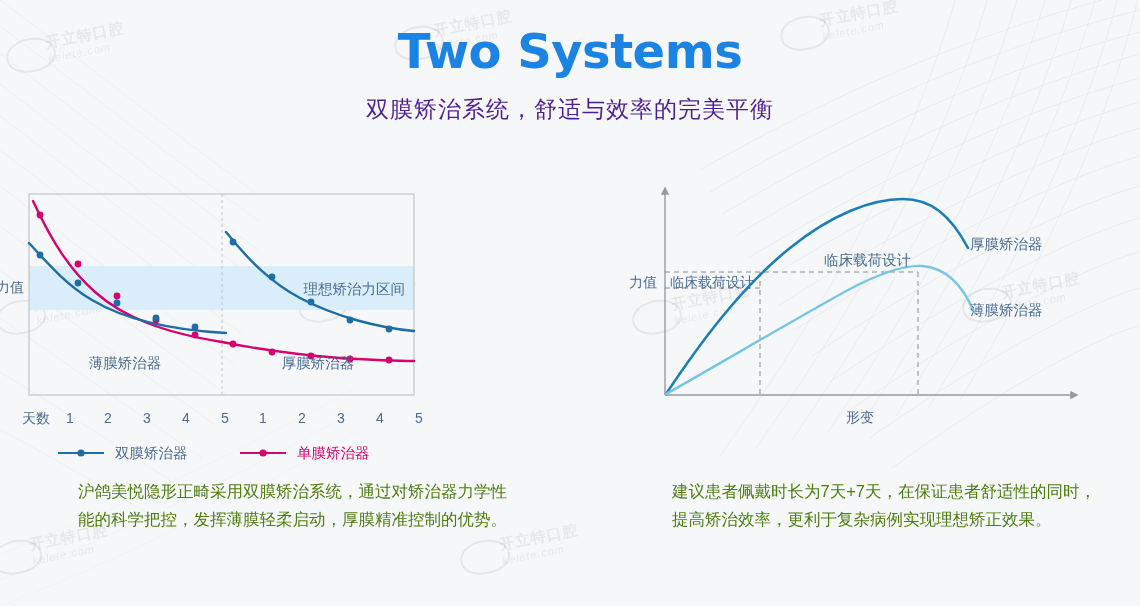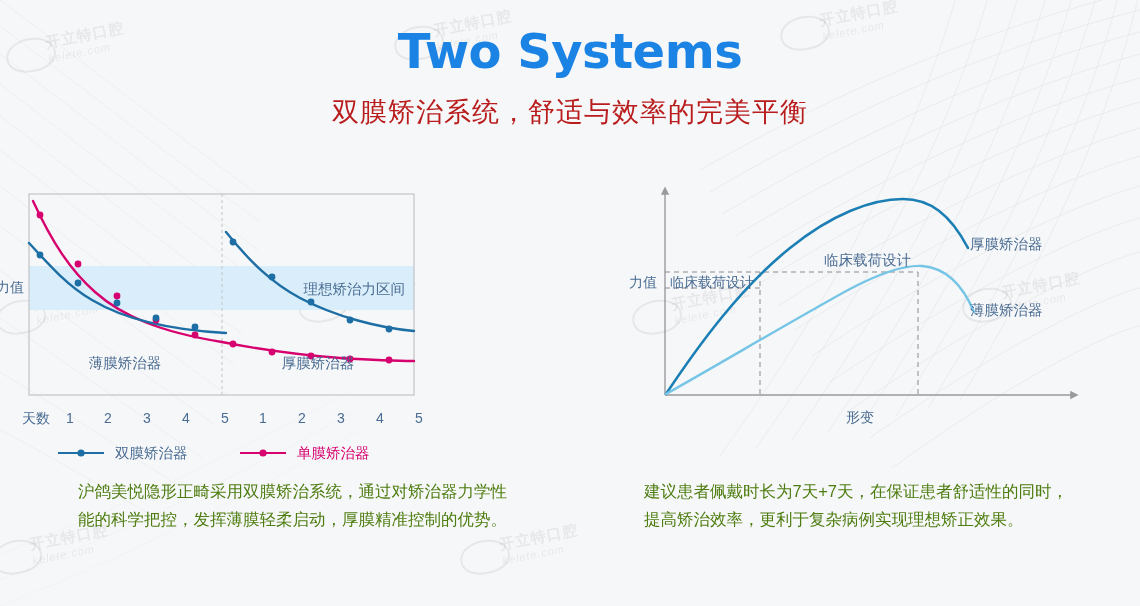--- a/index.html
+++ b/index.html
@@ -60,22 +60,22 @@
   #title {
     font-size: 48px;
     font-weight: 700;
     color: #1b83e3;
     letter-spacing: -0.5px;
     line-height: 1.05;
     font-family: "DejaVu Sans", sans-serif;
   }
   #subtitle {
     margin-top: 18px;
-    font-size: 27px;
-    color: #b91c1c;
+    font-size: 23px;
+    color: #4c1d95;
     letter-spacing: 1px;
     font-family: "Liberation Sans", sans-serif;
   }
 
   
   .panel {
     position: absolute;
     z-index: 2;
   }
   #panel-left  { left: 0;   top: 170px; width: 570px; height: 300px; }
@@ -86,21 +86,21 @@
   
   .caption {
     position: absolute;
     z-index: 3;
     font-size: 16.5px;
     line-height: 1.68;
     color: #4d7c0f;
     font-family: "Liberation Sans", sans-serif;
   }
   #caption-left  { left: 78px;  top: 478px; width: 430px; }
-  #caption-right { left: 644px; top: 478px; width: 430px; }
+  #caption-right { left: 672px; top: 478px; width: 430px; }
 </style>
 </head>
 <body>
 
 <svg id="bg-texture" width="1140" height="606" viewBox="0 0 1140 606">
   <rect x="0" y="0" width="1140" height="606" fill="#f6f7f8"></rect>
   <g stroke="#e2e4e7" stroke-width="0.7" fill="none" opacity="0.9">
     <path d="M1140,-10 C980,30 840,90 700,170"></path>
     <path d="M1140,10 C990,48 850,110 710,192"></path>
     <path d="M1140,32 C1000,68 862,132 722,214"></path>

